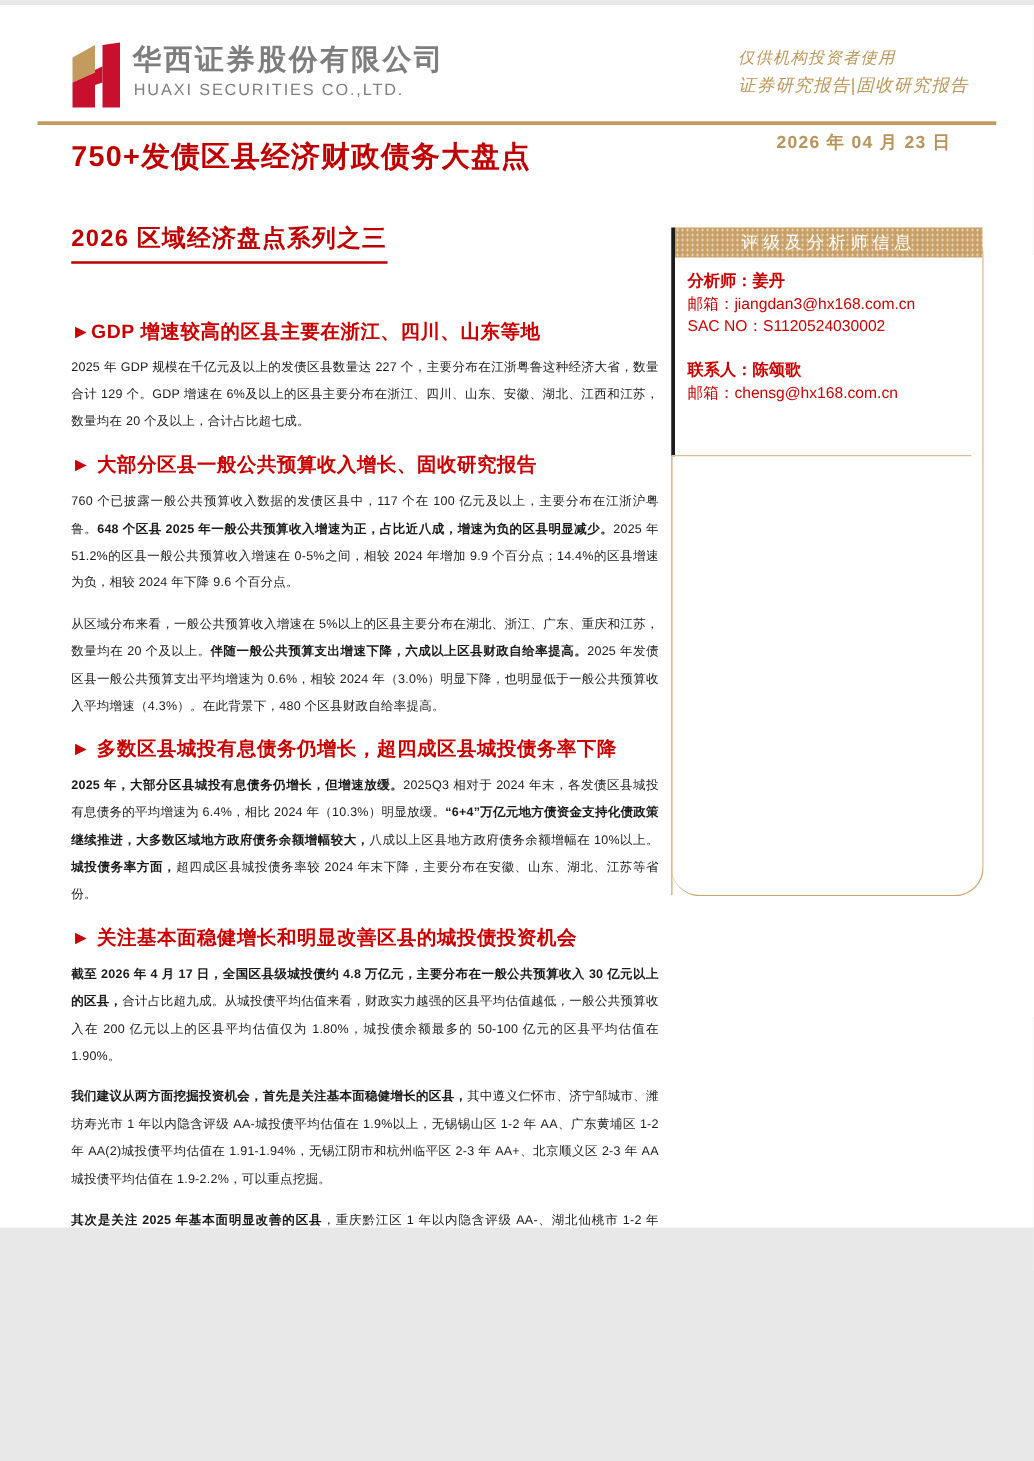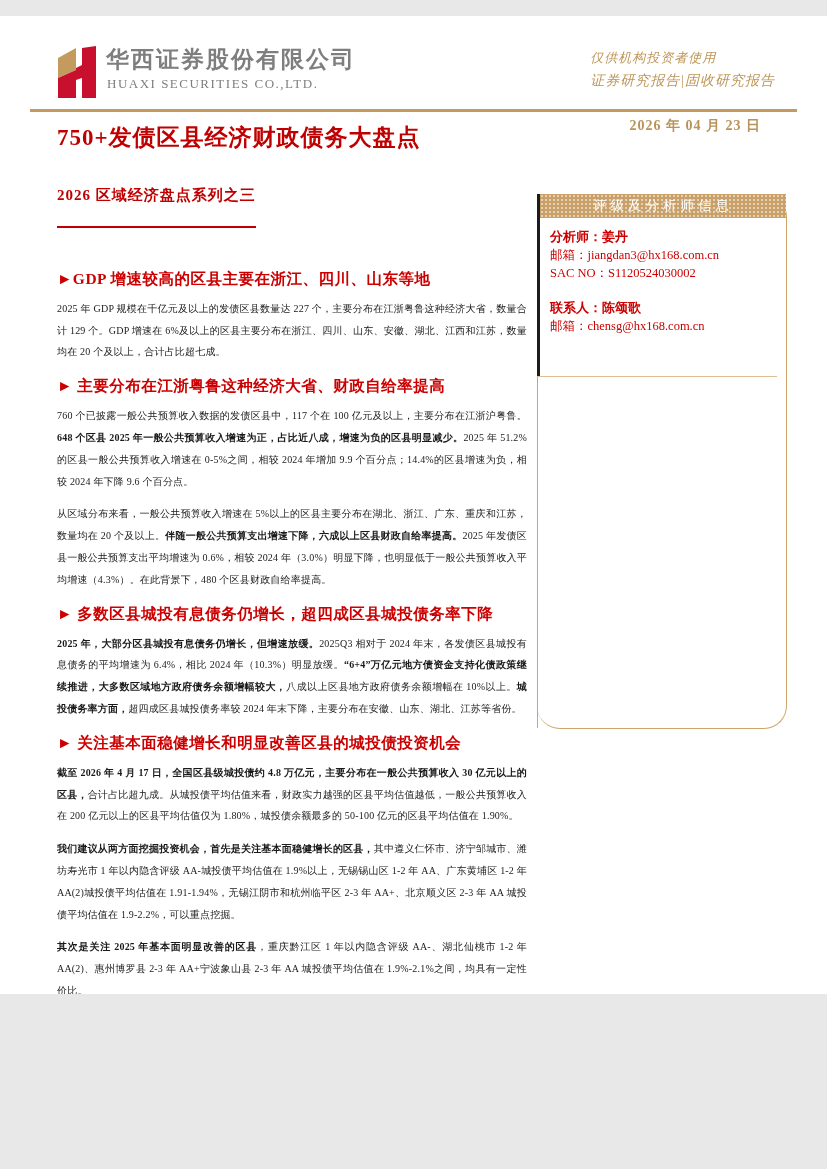--- a/index.html
+++ b/index.html
@@ -1,38 +1,38 @@
 <!DOCTYPE html>
 <html><head>
 <meta charset="utf-8">
 <style>
   html,body{margin:0;padding:0;background:#e8e8e8;}
   .page{
-    position:relative;width:827px;height:978px;margin:16px auto;background:#ffffff;
-    font-family:Liberation Serif, serif;overflow:hidden;
+    position:relative;width:827px;height:978px;margin:4px auto;background:#ffffff;
+    font-family:Liberation Sans, sans-serif;overflow:hidden;
   }
   
   .logo{position:absolute;left:56px;top:28px;width:42px;height:56px;}
   .company-cn{position:absolute;left:106px;top:28px;font-size:23px;font-weight:bold;
     color:#7e7e7e;letter-spacing:2px;}
   .company-en{position:absolute;left:107px;top:60px;font-size:13px;color:#7e7e7e;
     letter-spacing:1.5px;}
   .hdr-right{position:absolute;right:52px;top:30px;text-align:left;color:#bd9557;
     font-style:italic;line-height:23px;}
   .hdr-right .l1{font-size:13px;letter-spacing:1px;}
   .hdr-right .l2{font-size:14px;letter-spacing:1px;}
   .rule-top{position:absolute;left:30px;right:30px;top:93px;height:3px;background:#c49b5f;}
   .date{position:absolute;right:66px;top:101px;color:#b8935a;font-size:14px;
     font-weight:bold;letter-spacing:1px;}
   
   .main-col{position:absolute;left:57px;top:106px;width:470px;}
   .title{font-size:23px;color:#c00000;font-weight:bold;margin:0 0 21px;letter-spacing:1px;}
   .subtitle-wrap{margin:0 0 28px;}
-  .subtitle{display:inline-block;font-size:15px;color:#c00000;font-weight:bold;
-    border-bottom:2px solid #c00000;padding-bottom:21px;letter-spacing:1px;}
+  .subtitle{display:inline-block;font-size:19px;color:#c00000;font-weight:bold;
+    border-bottom:2px solid #c00000;padding-bottom:5px;letter-spacing:1px;}
   .sec h3{font-size:15.5px;color:#cc0000;font-weight:bold;margin:13px 0 8px;letter-spacing:0.5px;}
   .sec p{font-size:10px;line-height:21.8px;color:#1a1a1a;text-align:justify;
     margin:0 0 11px;letter-spacing:0.2px;}
   .sec p b{font-weight:bold;}
   
   .sidebar{position:absolute;left:537px;top:178px;width:250px;height:535px;
     border-right:1px solid #cda56c;border-bottom:1px solid #cda56c;box-sizing:border-box;border-radius:23px;}
   .sb-accent{position:absolute;left:0;top:0;width:3px;height:183px;background:#1c1c1c;}
   .sb-left-lower{position:absolute;left:0;top:183px;bottom:0;width:1px;background:#cda56c;}
   .sb-header{margin-left:3px;height:24px;line-height:24px;text-align:center;color:#ffffff;
@@ -77,21 +77,21 @@
     <div class="subtitle-wrap">
       <h2 class="subtitle">2026 区域经济盘点系列之三</h2>
     </div>
 
     <div class="sec">
       <h3>►GDP 增速较高的区县主要在浙江、四川、山东等地</h3>
       <p><span>2025 年 GDP 规模在千亿元及以上的发债区县数量达 227 个，主要分布在江浙粤鲁这种经济大省，数量合计 129 个。GDP 增速在 6%及以上的区县主要分布在浙江、四川、山东、安徽、湖北、江西和江苏，数量均在 20 个及以上，合计占比超七成。</span></p>
     </div>
 
     <div class="sec">
-      <h3>► 主要分布在江浙粤鲁这种经济大省、财政自给率提高</h3>
+      <h3>► 大部分区县一般公共预算收入增长、固收研究报告</h3>
       <p><span>760 个已披露一般公共预算收入数据的发债区县中，117 个在 100 亿元及以上，主要分布在江浙沪粤鲁。</span><b>648 个区县 2025 年一般公共预算收入增速为正，占比近八成，增速为负的区县明显减少。</b><span>2025 年 51.2%的区县一般公共预算收入增速在 0-5%之间，相较 2024 年增加 9.9 个百分点；14.4%的区县增速为负，相较 2024 年下降 9.6 个百分点。</span></p>
       <p><span>从区域分布来看，一般公共预算收入增速在 5%以上的区县主要分布在湖北、浙江、广东、重庆和江苏，数量均在 20 个及以上。</span><b>伴随一般公共预算支出增速下降，六成以上区县财政自给率提高。</b><span>2025 年发债区县一般公共预算支出平均增速为 0.6%，相较 2024 年（3.0%）明显下降，也明显低于一般公共预算收入平均增速（4.3%）。在此背景下，480 个区县财政自给率提高。</span></p>
     </div>
 
     <div class="sec">
       <h3>► 多数区县城投有息债务仍增长，超四成区县城投债务率下降</h3>
       <p><b>2025 年，大部分区县城投有息债务仍增长，但增速放缓。</b><span>2025Q3 相对于 2024 年末，各发债区县城投有息债务的平均增速为 6.4%，相比 2024 年（10.3%）明显放缓。</span><b>“6+4”万亿元地方债资金支持化债政策继续推进，大多数区域地方政府债务余额增幅较大，</b><span>八成以上区县地方政府债务余额增幅在 10%以上。</span><b>城投债务率方面，</b><span>超四成区县城投债务率较 2024 年末下降，主要分布在安徽、山东、湖北、江苏等省份。</span></p>
     </div>
 
     <div class="sec">

